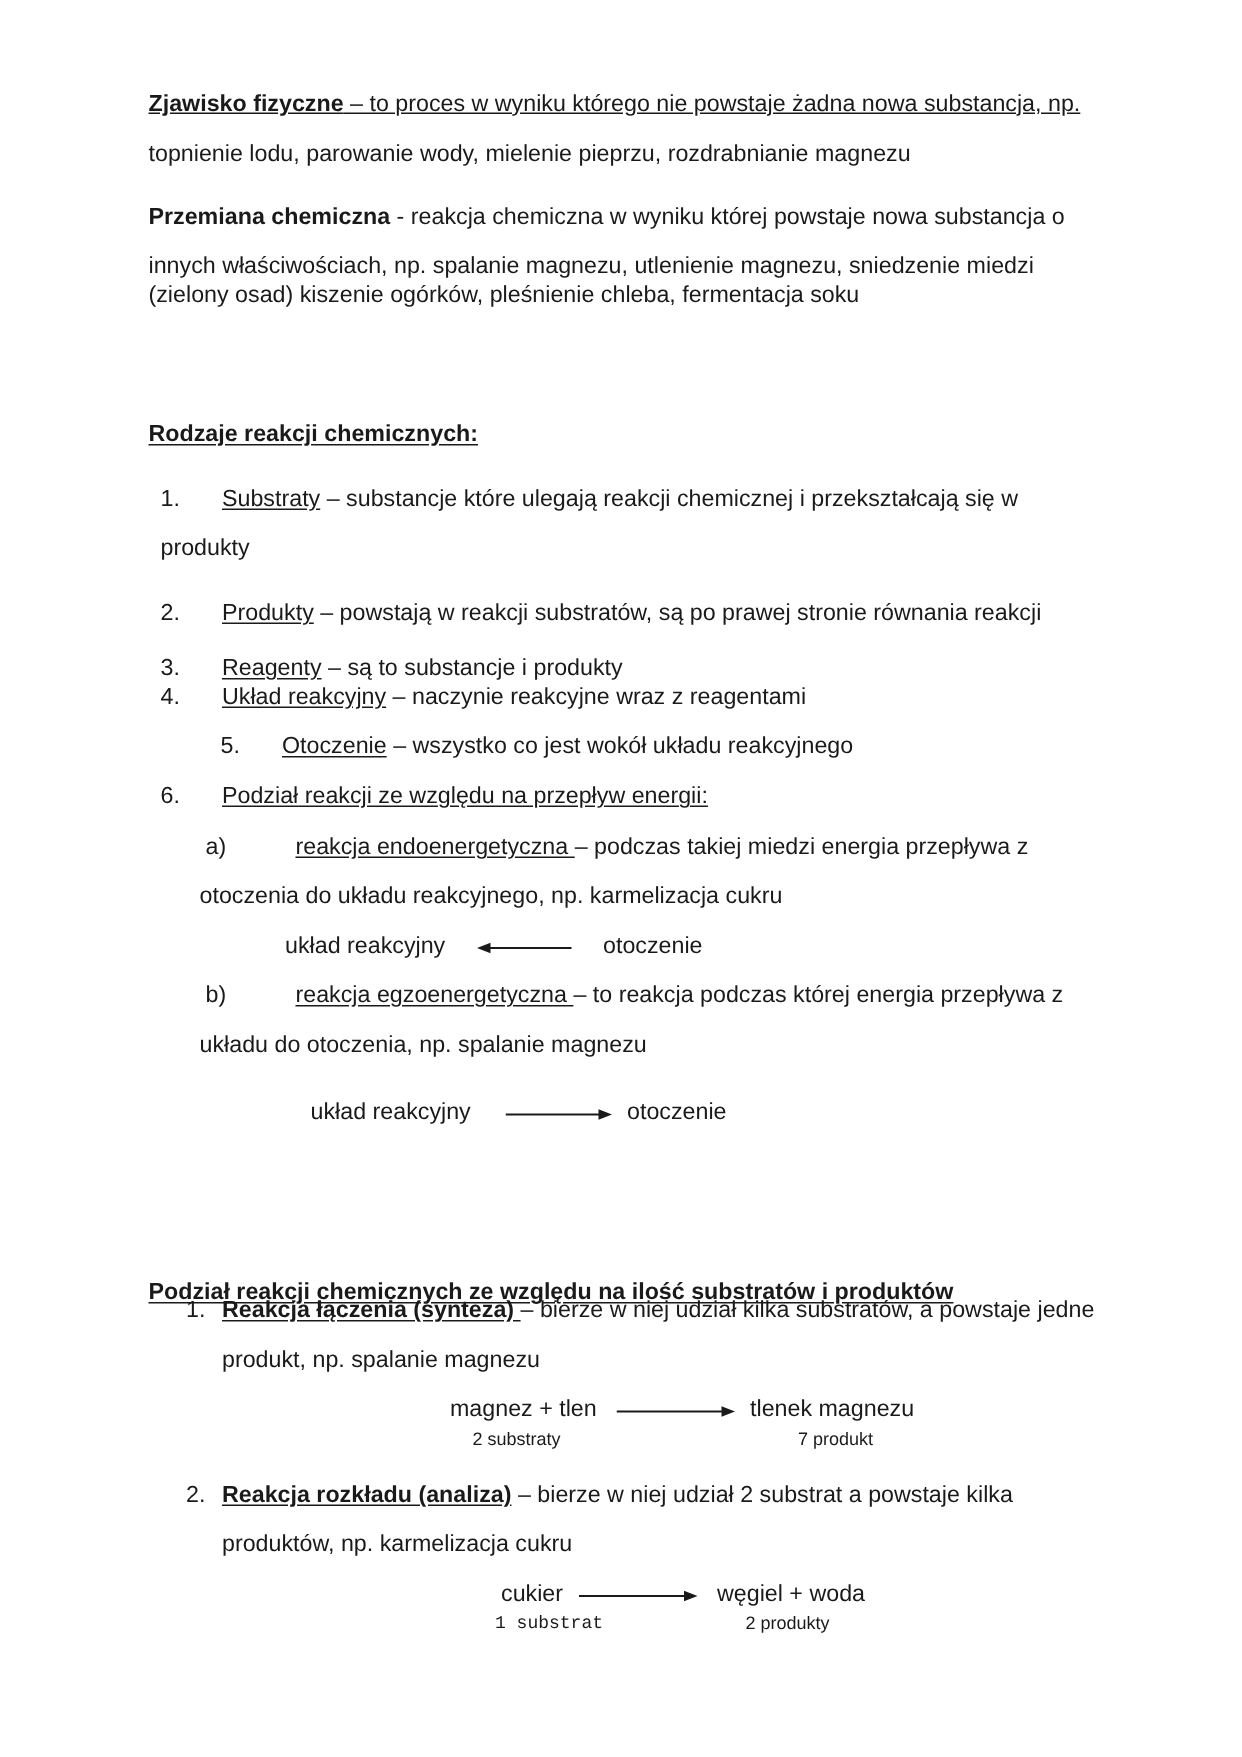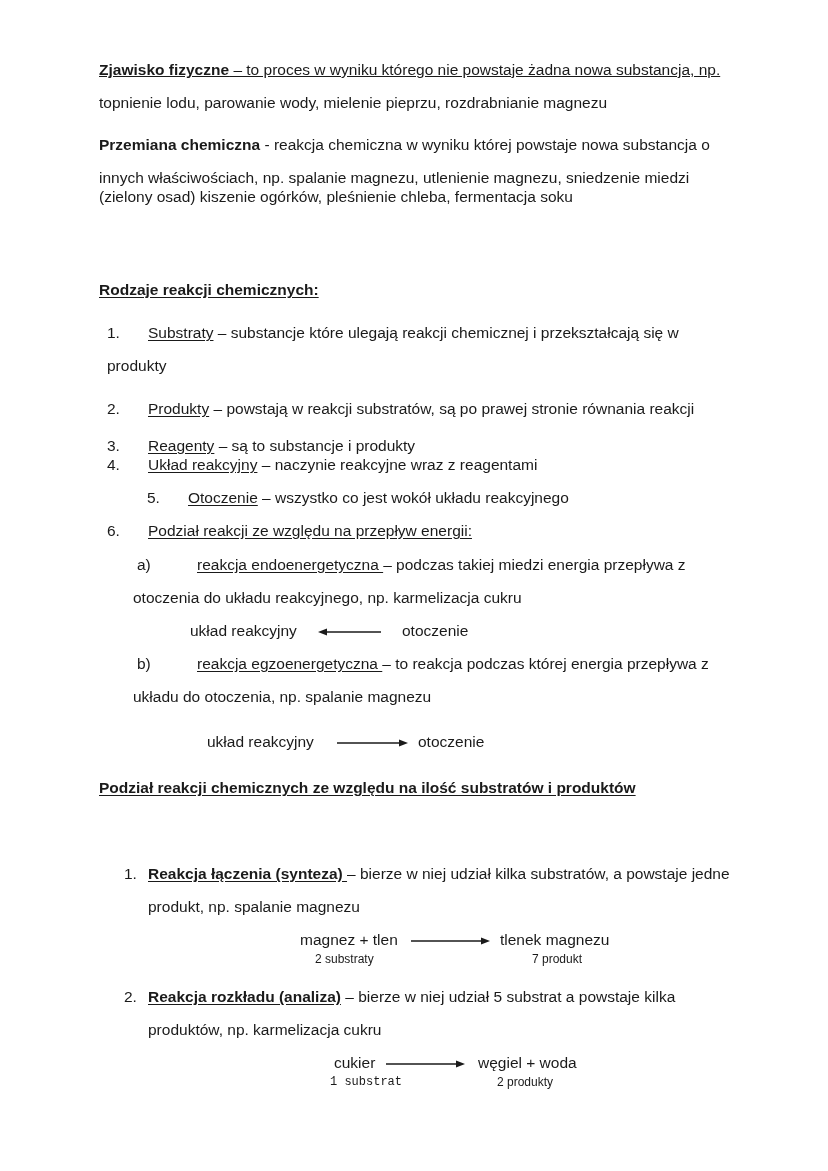--- a/index.html
+++ b/index.html
@@ -71,40 +71,40 @@
 <div class="abs" style="left:133px; top:688px;">układu do otoczenia, np. spalanie magnezu</div>
 <div class="abs" style="left:207px; top:733px;">układ reakcyjny</div>
 <div class="arrow" style="left:337px; top:737px;">
   <svg width="72" height="12" viewBox="0 0 72 12">
       <line x1="0" y1="6" x2="64" y2="6" stroke="#1a1a1a" stroke-width="1.3"></line>
       <polygon points="71,6 62,2.5 62,9.5" fill="#1a1a1a"></polygon>
     </svg>
 </div>
 <div class="abs" style="left:418px; top:733px;">otoczenie</div>
 
-<div class="abs b u" style="left:99px; top:779px;">Podział reakcji chemicznych ze względu na ilość substratów i produktów</div>
+<div class="abs b u" style="left:99px; top:853px;">Podział reakcji chemicznych ze względu na ilość substratów i produktów</div>
 
 <div class="abs" style="left:124px; top:865px;">
   <span style="display:inline-block;width:24px;">1.</span><span class="b u">Reakcja łączenia (synteza) </span><span>– bierze w niej udział kilka substratów, a powstaje jedne</span>
 </div>
 <div class="abs" style="left:148px; top:898px;">produkt, np. spalanie magnezu</div>
 
 <div class="abs" style="left:300px; top:931px;">magnez + tlen</div>
 <div class="abs small" style="left:315px; top:952px;">2 substraty</div>
 <div class="arrow" style="left:411px; top:935px;">
   <svg width="80" height="12" viewBox="0 0 80 12">
       <line x1="0" y1="6" x2="72" y2="6" stroke="#1a1a1a" stroke-width="1.3"></line>
       <polygon points="79,6 70,2.5 70,9.5" fill="#1a1a1a"></polygon>
     </svg>
 </div>
 <div class="abs" style="left:500px; top:931px;">tlenek magnezu</div>
 <div class="abs small" style="left:532px; top:952px;">7 produkt</div>
 
 <div class="abs" style="left:124px; top:988px;">
-  <span style="display:inline-block;width:24px;">2.</span><span class="b u">Reakcja rozkładu (analiza)</span><span> – bierze w niej udział 5 substrat a powstaje kilka</span>
+  <span style="display:inline-block;width:24px;">2.</span><span class="b u">Reakcja rozkładu (analiza)</span><span> – bierze w niej udział 2 substrat a powstaje kilka</span>
 </div>
 <div class="abs" style="left:148px; top:1021px;text-align:right;">produktów, np. karmelizacja cukru</div>
 
 <div class="abs" style="left:334px; top:1054px;">cukier</div>
 <div class="abs small" style="left:330px; top:1075px;font-family:Liberation Mono, monospace;">1 substrat</div>
 <div class="arrow" style="left:386px; top:1058px;">
   <svg width="80" height="12" viewBox="0 0 80 12">
       <line x1="0" y1="6" x2="72" y2="6" stroke="#1a1a1a" stroke-width="1.3"></line>
       <polygon points="79,6 70,2.5 70,9.5" fill="#1a1a1a"></polygon>
     </svg>

